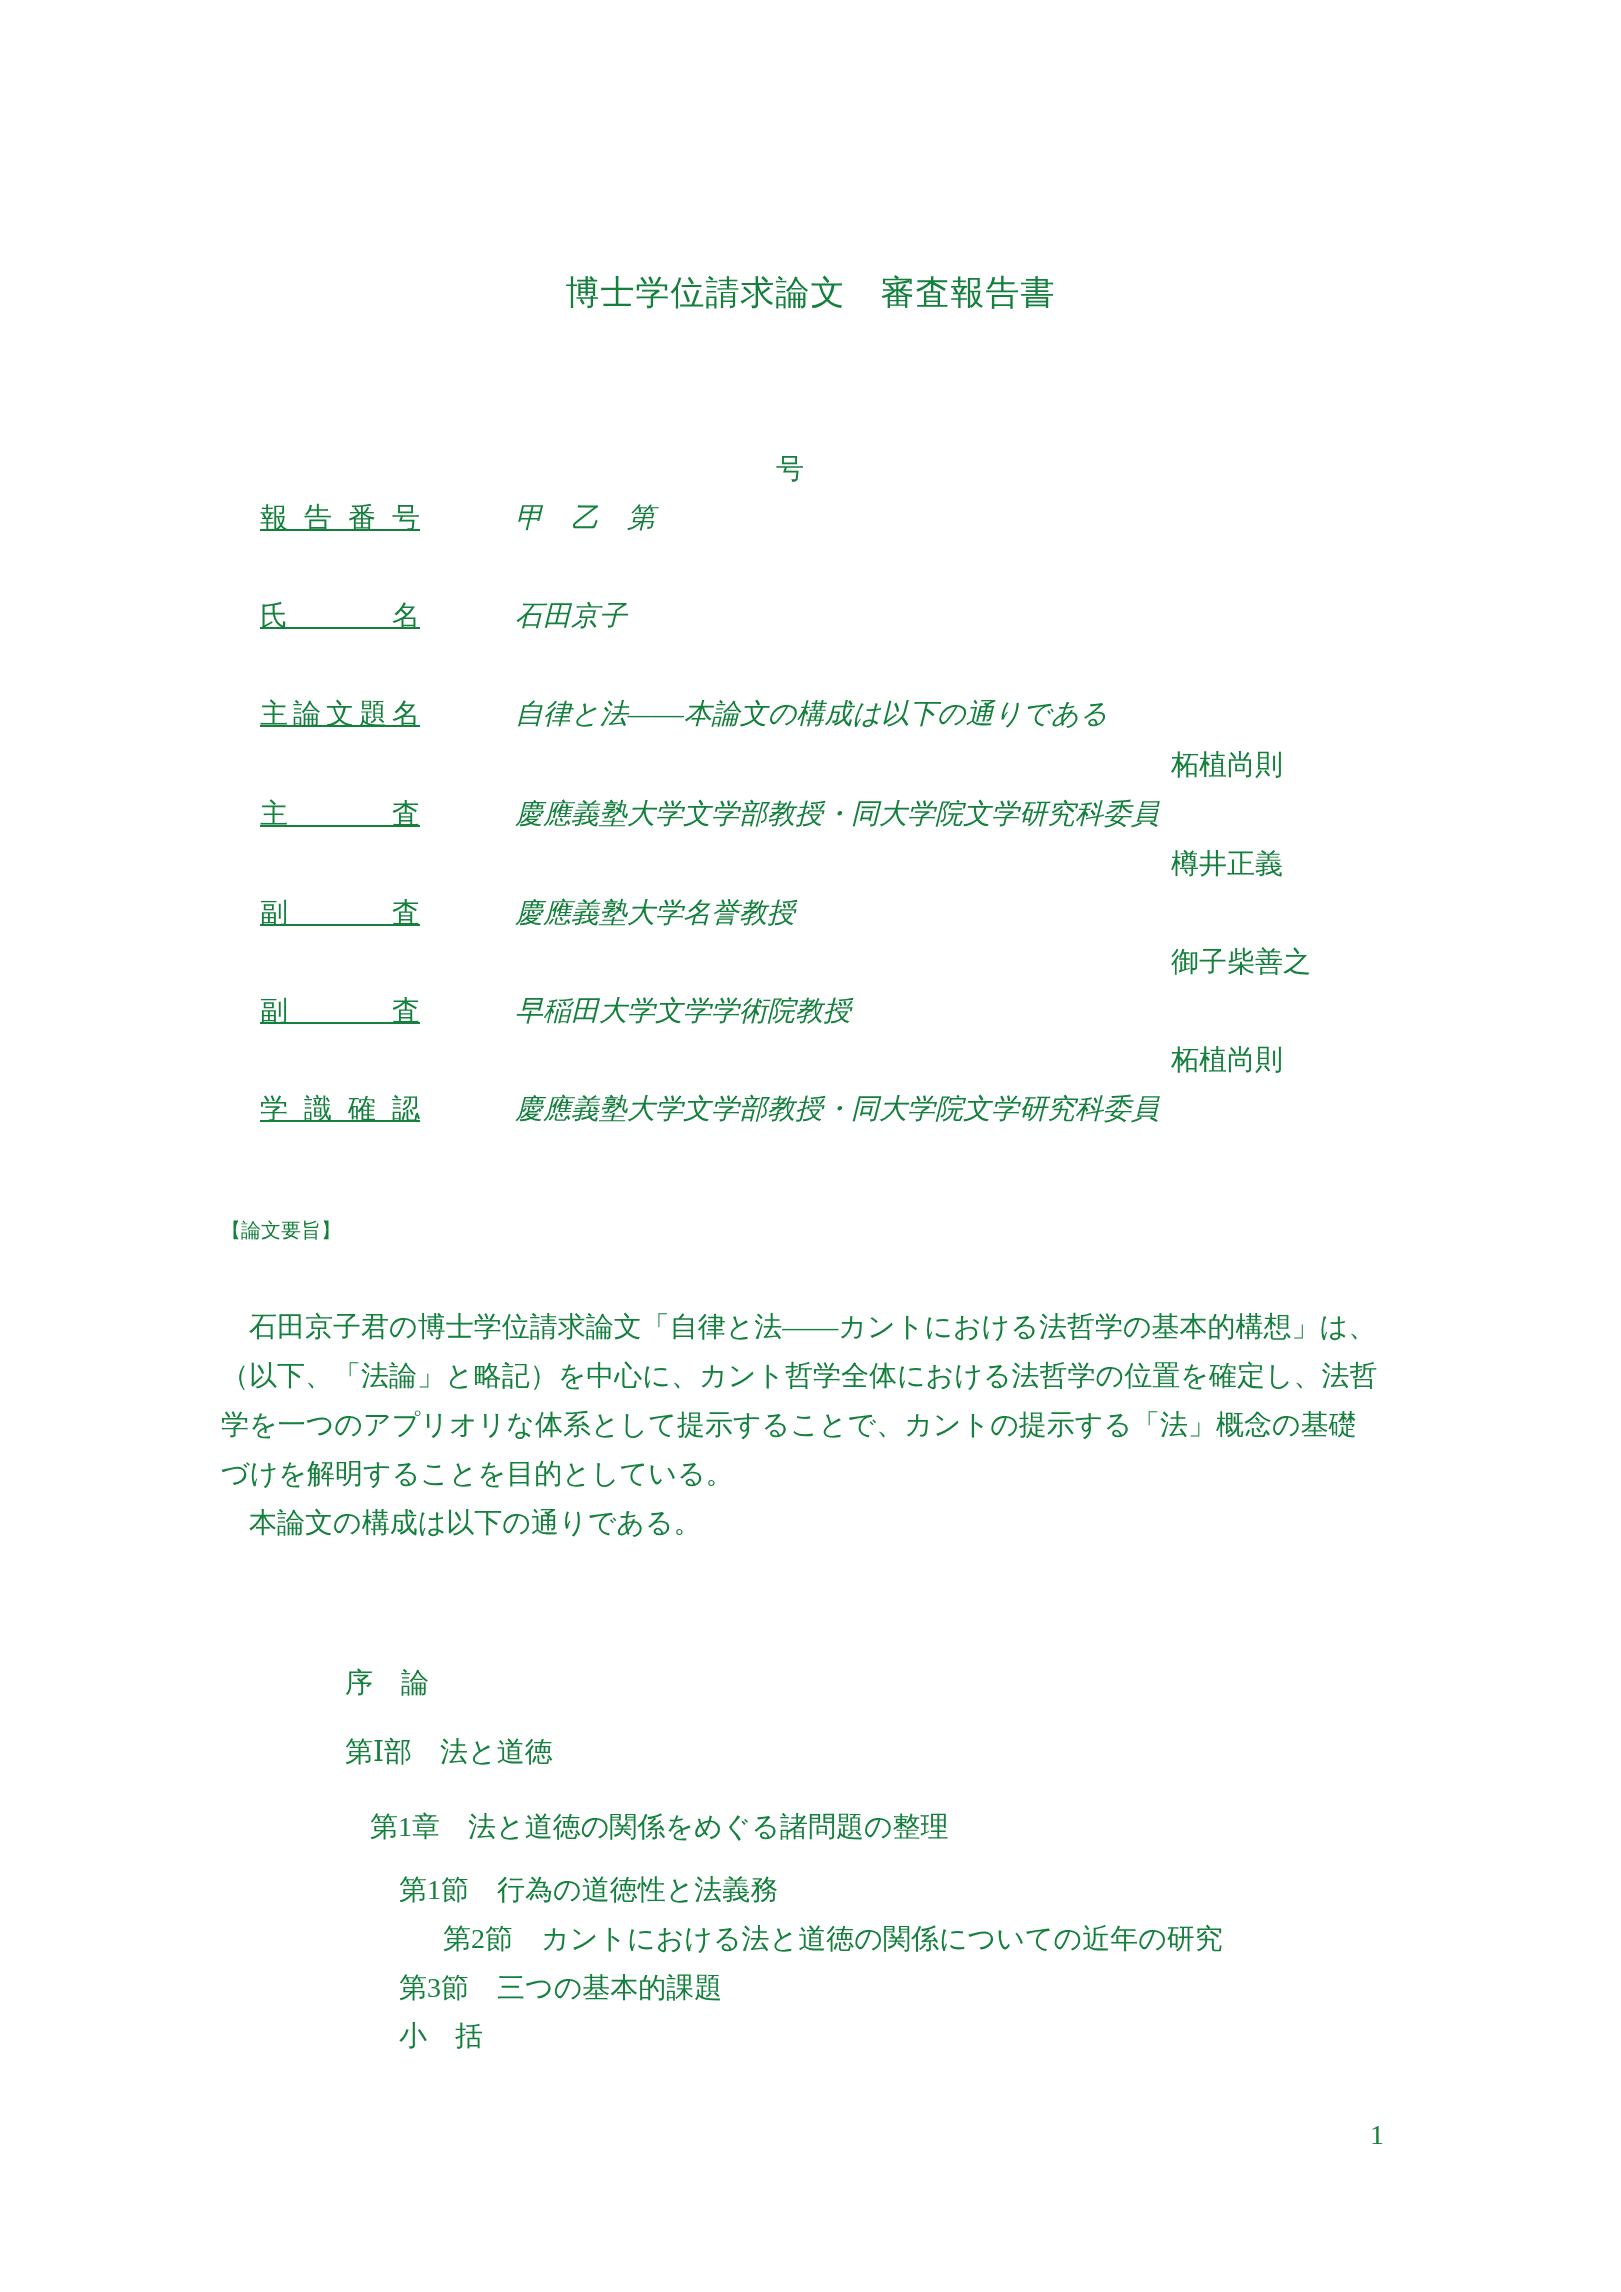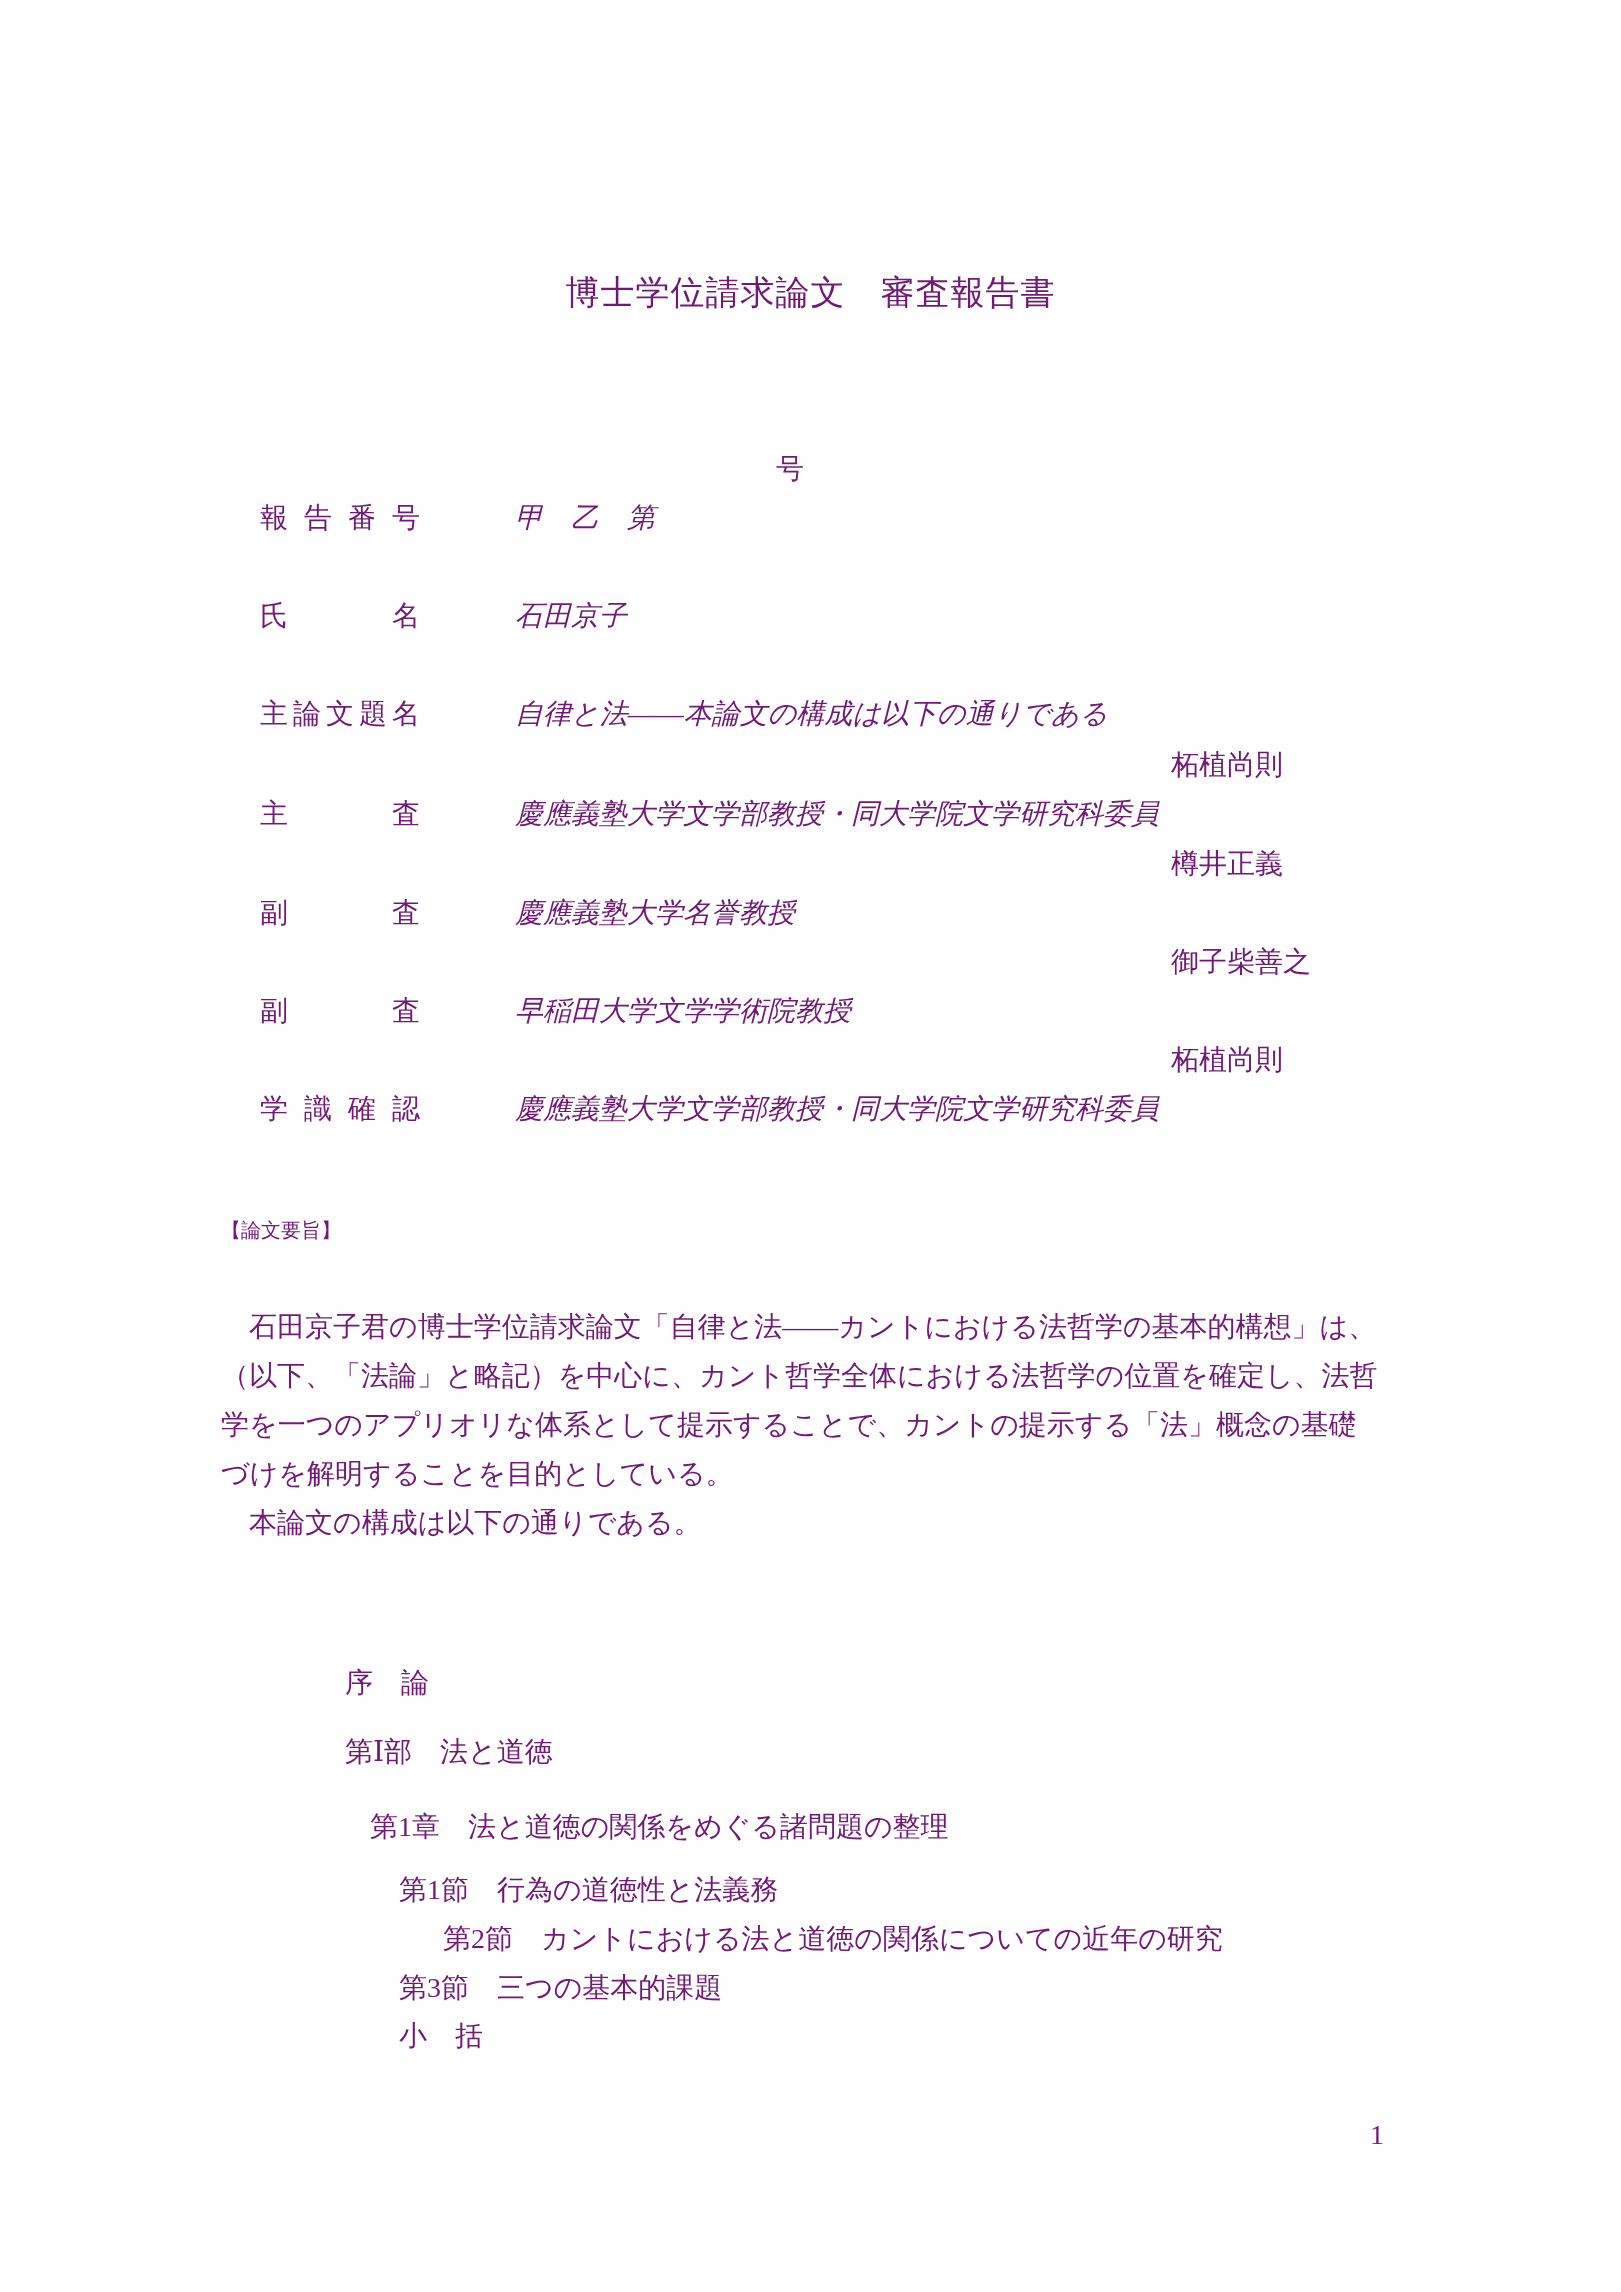--- a/index.html
+++ b/index.html
@@ -6,21 +6,21 @@
     margin: 0;
     padding: 0;
     background: #e8e8e8;
   }
   .page {
     position: relative;
     width: 1621px;
     height: 2293px;
     margin: 0 auto;
     background: #ffffff;
-    color: #701a75;
+    color: #15803d;
     font-family: "Liberation Serif", "DejaVu Serif", serif;
     overflow: hidden;
   }
   .doc-title {
     position: absolute;
     top: 268px;
     left: 0;
     width: 100%;
     text-align: center;
     font-size: 34px;
@@ -36,20 +36,21 @@
     font-size: 28px;
     line-height: 49px;
     white-space: pre;
   }
   .flabel {
     display: inline-block;
     width: 160px;
     text-align: justify;
     text-align-last: justify;
     vertical-align: top;
+    text-decoration: underline;
   }
   .fvalue {
     display: inline-block;
     margin-left: 95px;
     vertical-align: top;
     font-style: italic;
   }
   .fsuffix {
     position: absolute;
     left: 544px;

